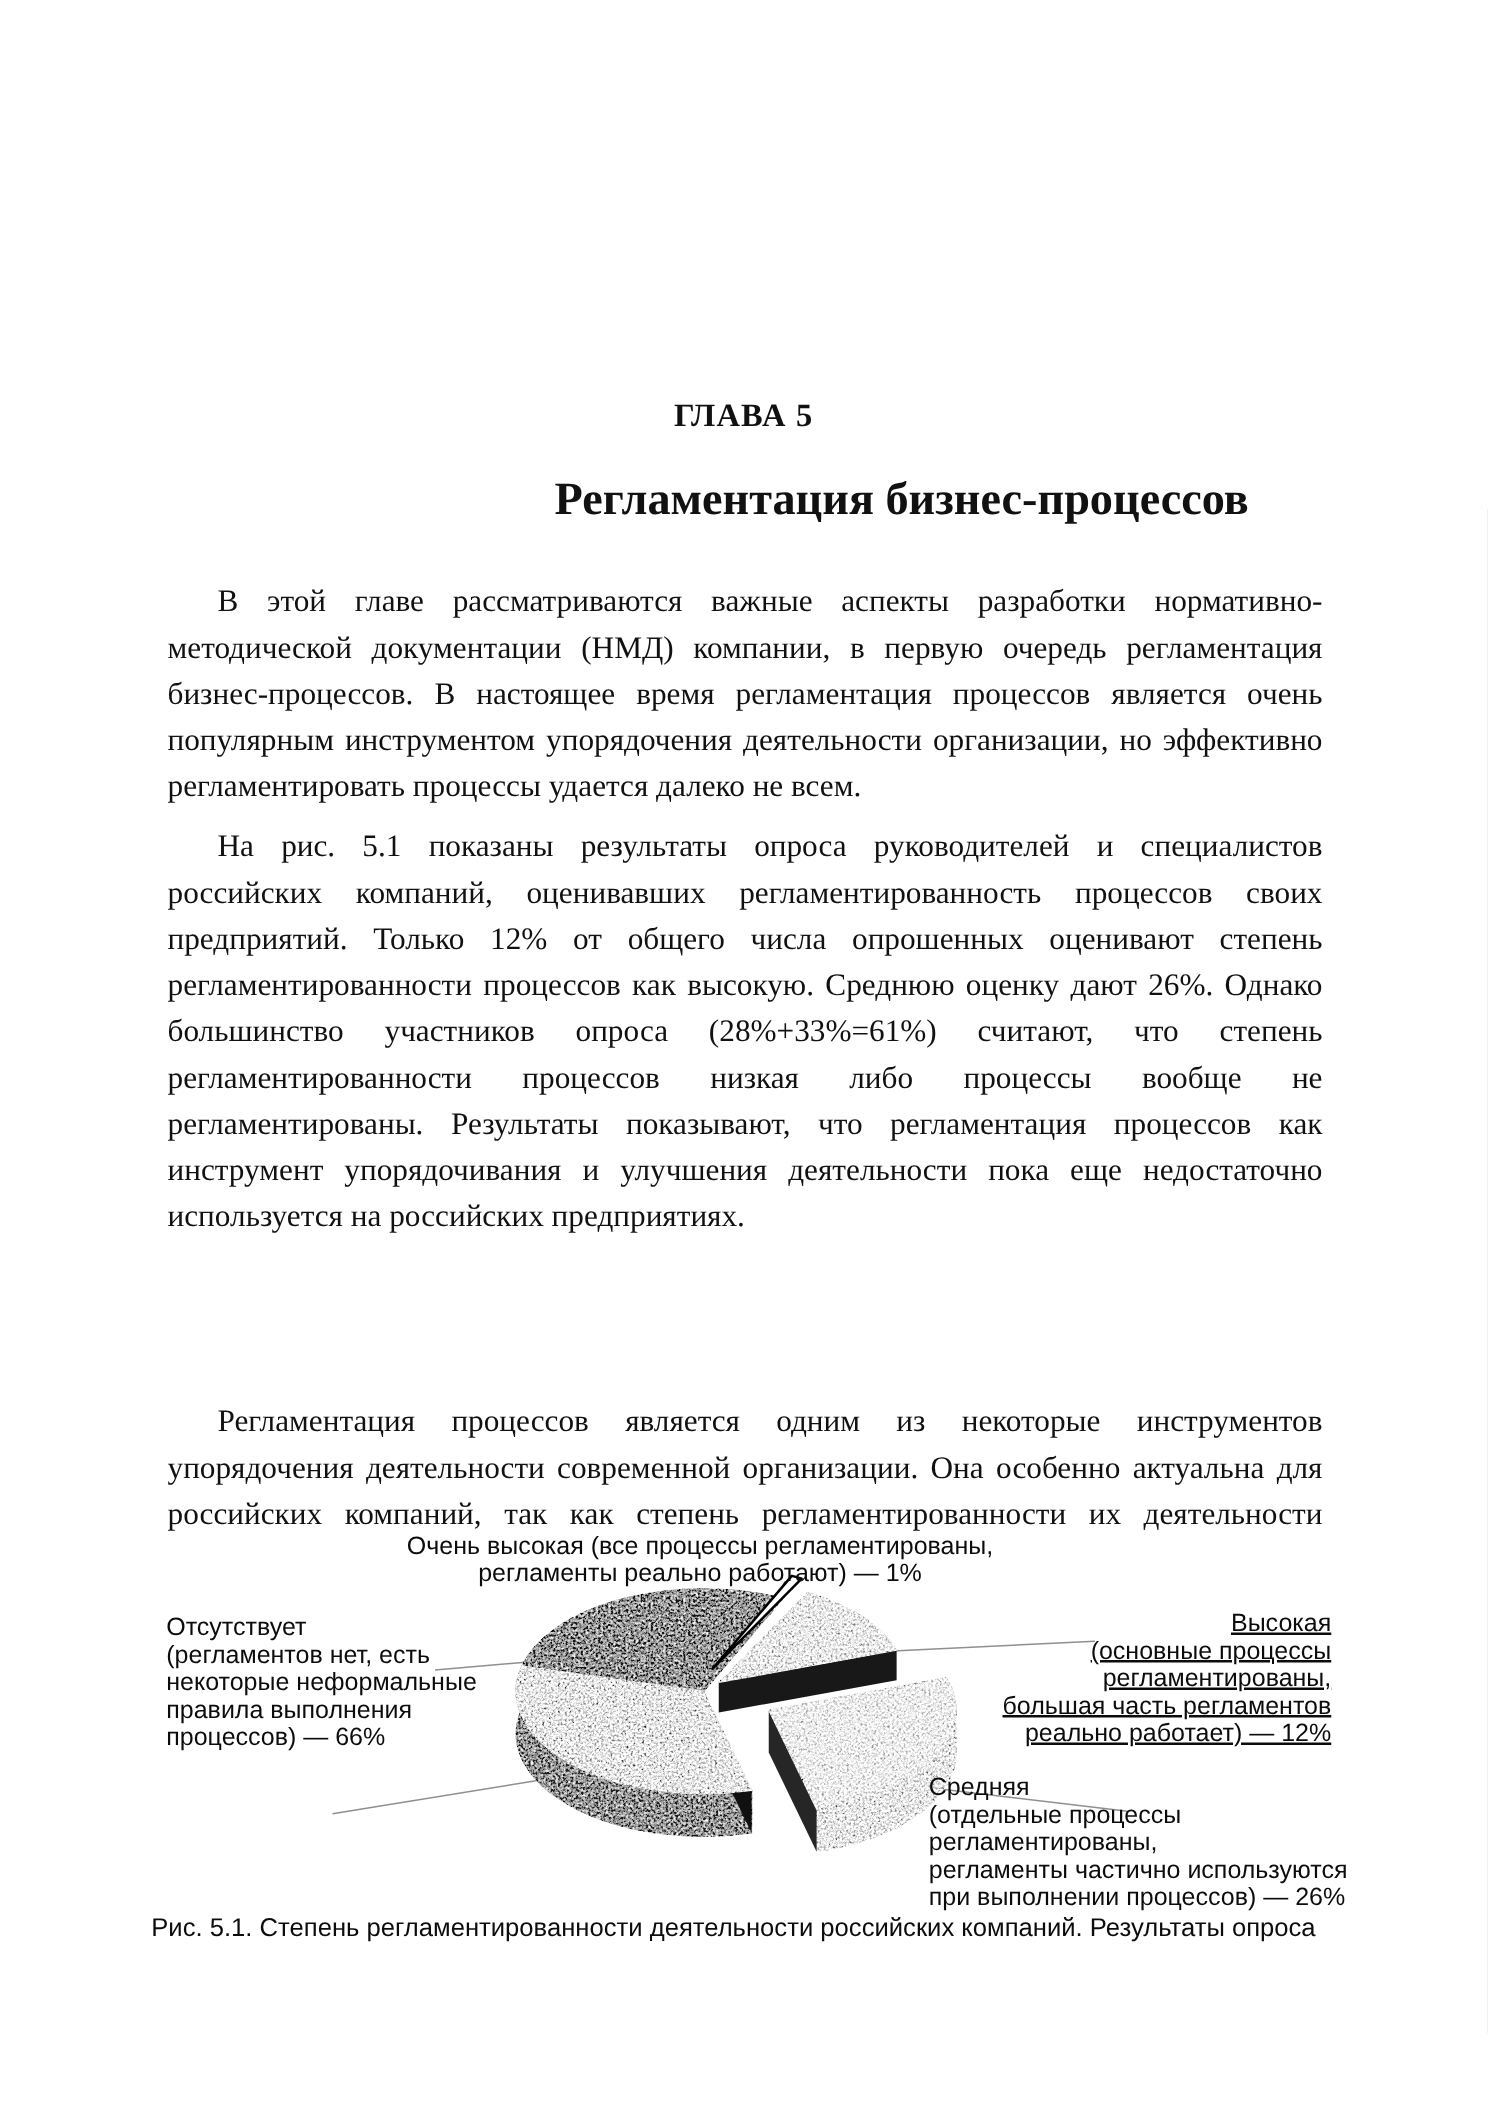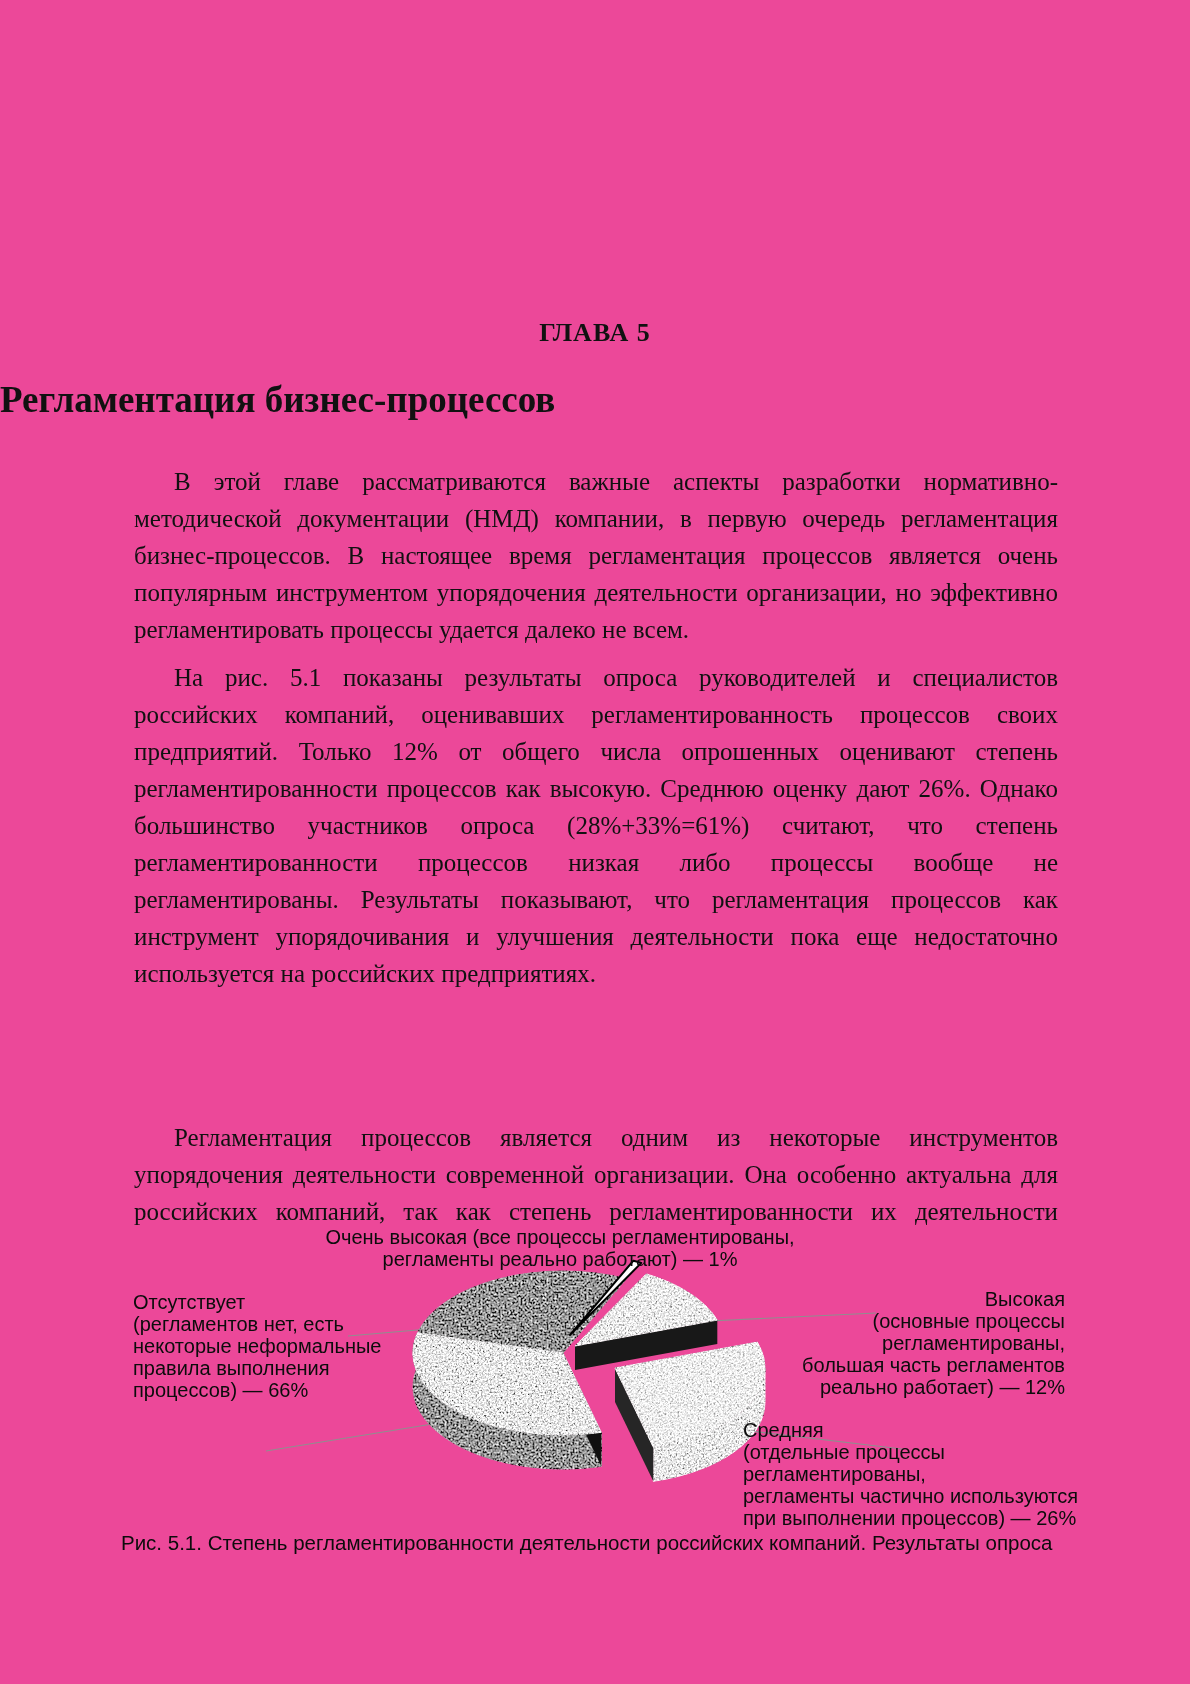--- a/index.html
+++ b/index.html
@@ -1,34 +1,34 @@
 <!DOCTYPE html>
 <html lang="ru"><head>
 <meta charset="utf-8">
 <style>
   html,body{margin:0;padding:0;background:#e8e8e8;}
-  #page{position:relative;width:1190px;height:1684px;background:#ec4899;overflow:hidden;
+  #page{position:relative;width:1190px;height:1684px;background:#ffffff;overflow:hidden;
         font-family:"Liberation Serif", serif;color:#111;}
   .chapter{position:absolute;left:0;top:318px;width:1190px;text-align:center;
            font-size:26px;font-weight:bold;letter-spacing:1px;}
-  .booktitle{position:absolute;left:0;top:378px;width:999px;text-align:left;
+  .booktitle{position:absolute;left:0;top:378px;width:999px;text-align:right;
              font-size:37px;font-weight:bold;}
   .bodyblock{position:absolute;left:123px;width:946px;font-size:25px;line-height:37px;
              text-align:justify;}
   .bodyblock p{margin:11px;text-indent:40px;}
   #paras123{top:452px;}
   #para4{top:1108px;}
   #para4 p{text-align-last:justify;}
   .sectionheading{position:absolute;left:0;top:1048px;width:1190px;text-align:center;
                   font-size:27px;font-weight:bold;}
   .figlabel{position:absolute;font-family:"Liberation Sans", sans-serif;font-size:20px;
             line-height:22px;white-space:pre-line;color:#0c0c0c;}
   #lbl-very-high{left:300px;top:1226px;width:520px;text-align:center;}
   #lbl-absent{left:133px;top:1291px;width:260px;text-align:left;}
-  #lbl-high{left:765px;top:1288px;width:300px;text-align:right;}
+  #lbl-high{left:765px;top:1288px;width:300px;text-align:right;text-decoration:underline;}
   #lbl-low{left:133px;top:1423px;width:420px;text-align:left;}
   #lbl-medium{left:743px;top:1419px;width:360px;text-align:left;}
   .caption{position:absolute;left:121px;top:1531px;width:960px;
            font-family:"Liberation Sans", sans-serif;font-size:20.5px;color:#0c0c0c;}
   #figsvg{position:absolute;left:120px;top:1220px;}
 </style>
 </head>
 <body>
 
 <div id="page">

